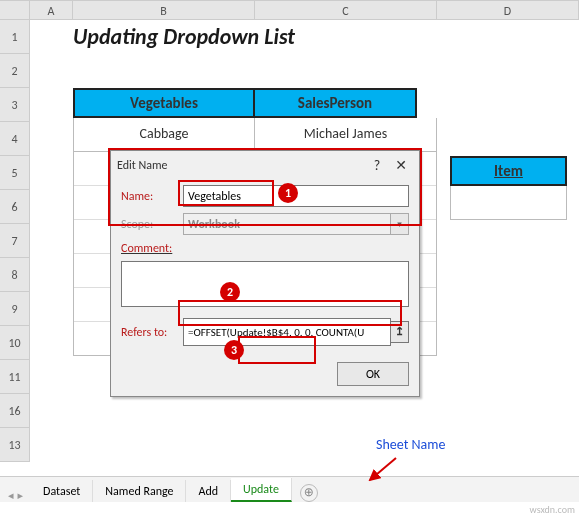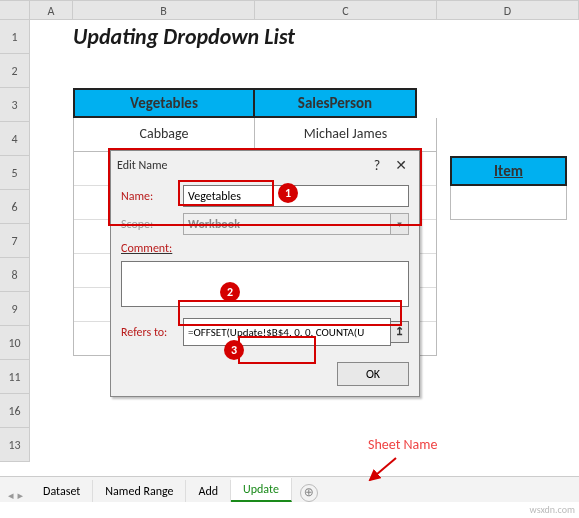--- a/index.html
+++ b/index.html
@@ -57,21 +57,21 @@
     .redoutline-top { left: 108px; top: 148px; width: 314px; height: 78px; }
     .redoutline-name { left: 178px; top: 180px; width: 96px; height: 26px; }
     .redoutline-ref { left: 178px; top: 300px; width: 224px; height: 26px; }
     .redoutline-ok { left: 238px; top: 336px; width: 78px; height: 28px; }
 
     .callout { position: absolute; width: 20px; height: 20px; border-radius: 50%; background: #d40000; color: #fff; font-size: 12px; font-weight: bold; text-align: center; line-height: 20px; z-index: 14; }
     .c1 { left: 278px; top: 183px; }
     .c2 { left: 220px; top: 282px; }
     .c3 { left: 224px; top: 340px; }
 
-    .sheet-name-label { position: absolute; left: 368px; top: 436px; color: #ef4444; font-size: 14px; }
+    .sheet-name-label { position: absolute; left: 376px; top: 436px; color: #1d4ed8; font-size: 14px; }
     .arrow { position: absolute; left: 366px; top: 456px; z-index: 5; }
 
     .tabs { position: absolute; left: 0; bottom: 16px; width: 579px; height: 26px; background: #f3f3f3; border-top: 1px solid #ccc; display: flex; align-items: flex-end; }
     .tab-nav { display: flex; align-items: center; gap: 4px; padding: 0 8px; color: #999; font-size: 11px; }
     .tab { padding: 4px 12px; font-size: 12px; color: #000000; border-right: 1px solid #ddd; background: #f3f3f3; }
     .tab.active { background: #fff; border-bottom: 2px solid #1a8a1a; color: #1a8a1a; font-weight: 500; }
     .add-sheet { width: 18px; height: 18px; border: 1px solid #bbb; border-radius: 50%; margin-left: 8px; text-align: center; line-height: 15px; font-size: 12px; color: #888; }
 
     .watermark { position: absolute; right: 4px; bottom: 2px; font-size: 10px; color: #bbb; }
   </style>

